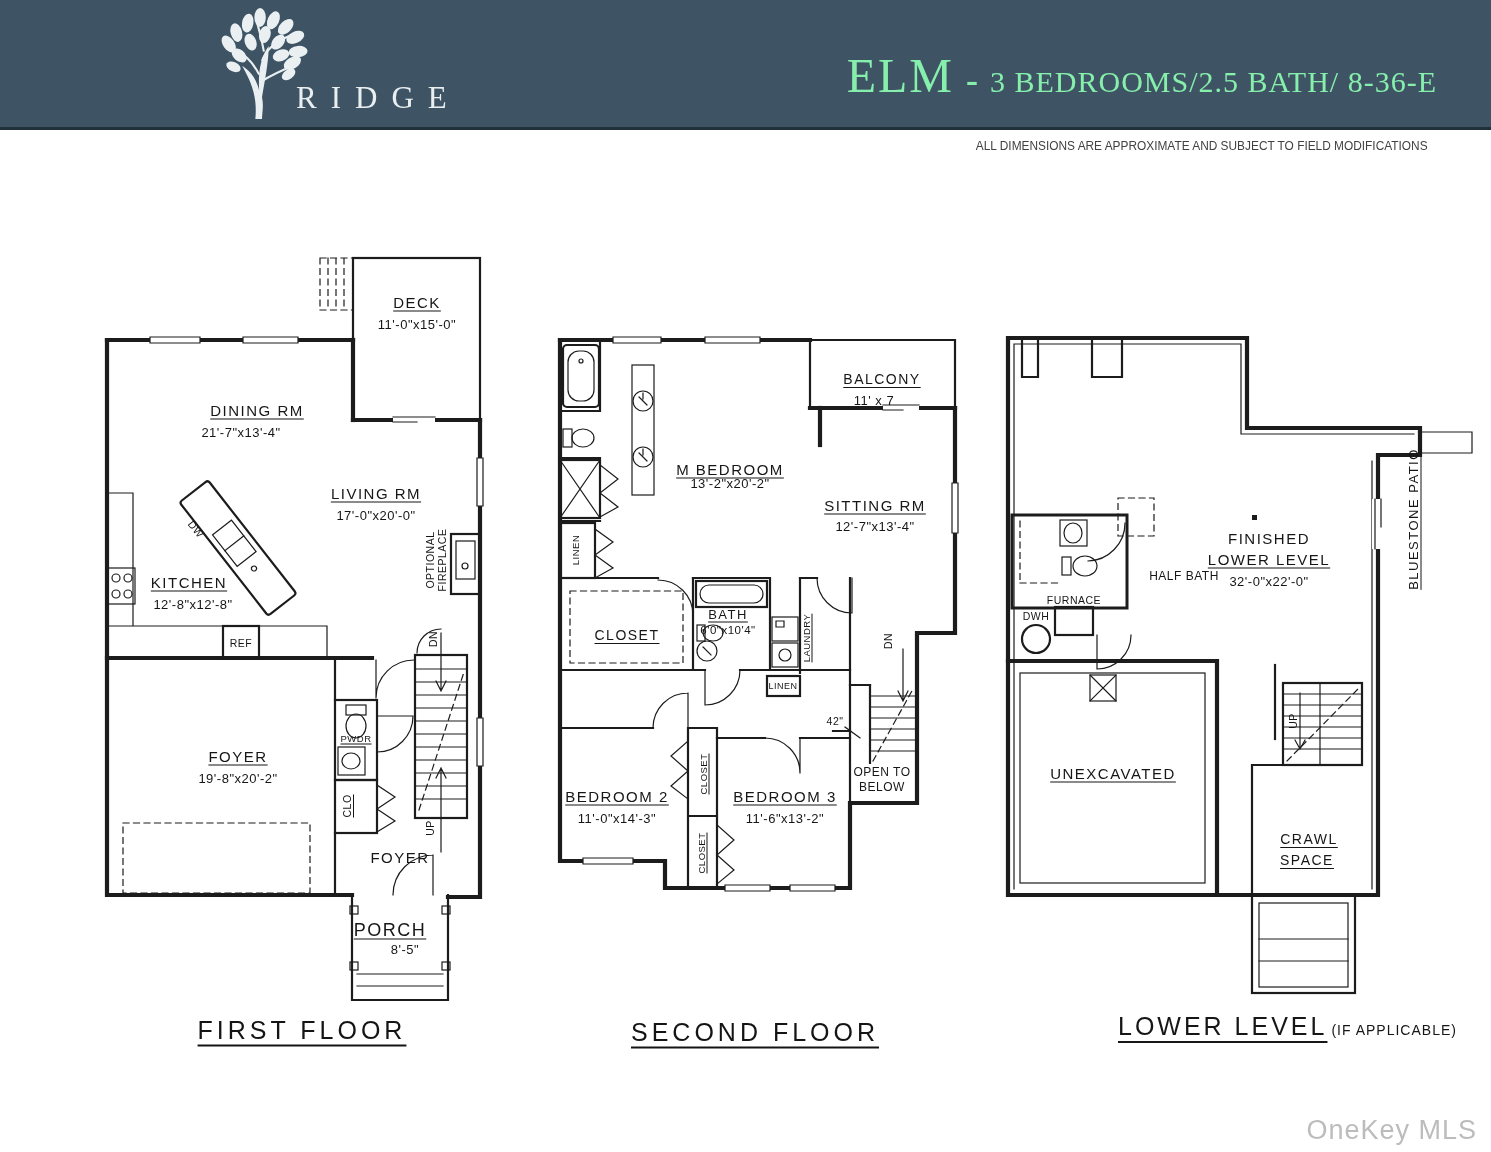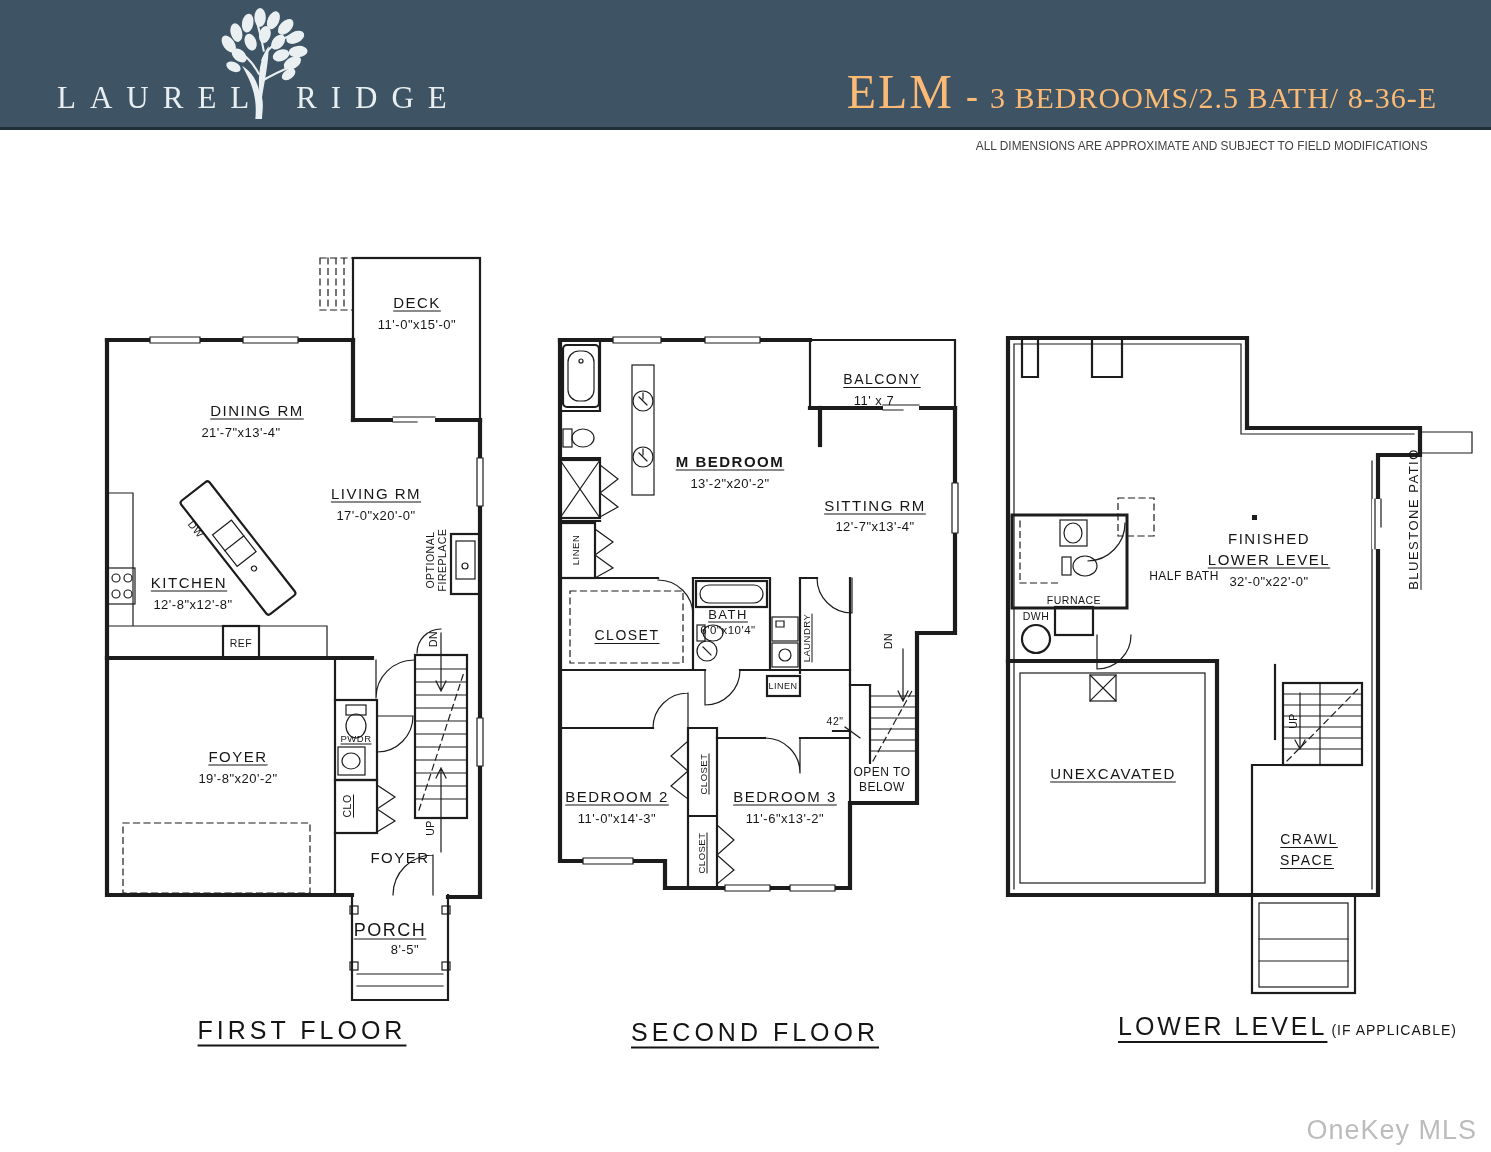--- a/index.html
+++ b/index.html
@@ -6,21 +6,21 @@
   body{
     width:1491px;height:1152px;position:relative;overflow:hidden;
     background:#ffffff;font-family:"Liberation Sans", sans-serif;color:#161616;
   }
   
   .header{position:absolute;left:0;top:0;width:1491px;height:127px;background:#3e5464;border-bottom:3px solid #20303a;}
   .brand-word{position:absolute;top:80px;font-family:"Liberation Serif", serif;font-size:31px;letter-spacing:14px;color:#e9eff1;}
   .brand-left{left:57px;}
   .brand-right{left:296px;}
   .tree{position:absolute;left:203px;top:6px;width:118px;height:114px;}
-  .header-title{position:absolute;right:54px;top:64px;display:flex;align-items:baseline;gap:12px;color:#fdba74;font-family:"Liberation Serif", serif;white-space:nowrap;}
+  .header-title{position:absolute;right:54px;top:48px;display:flex;align-items:baseline;gap:12px;color:#86efac;font-family:"Liberation Serif", serif;white-space:nowrap;}
   .ht-model{font-size:48px;letter-spacing:2px;}
   .ht-dash{font-size:36px;font-weight:bold;}
   .ht-spec{font-size:30px;letter-spacing:1px;}
   .disclaimer{position:absolute;top:139px;right:63px;font-size:12.5px;color:#414141;letter-spacing:0px;transform:scaleX(0.95);transform-origin:right;white-space:nowrap;}
   
   .plan{position:absolute;}
   .plan svg{position:absolute;left:0;top:0;}
   .plan svg *{stroke:#1c1c1c;fill:none;stroke-linecap:square;}
   .w1{stroke-width:1.2px;} .w2{stroke-width:2.2px;} .w3{stroke-width:3px;} .w4{stroke-width:4.2px;}
   .dash{stroke-dasharray:6 4.5;}
@@ -38,21 +38,20 @@
   .ptitle{position:absolute;transform:translate(-50%,-50%);font-size:25px;letter-spacing:4px;color:#141414;text-decoration:underline;text-underline-offset:6px;text-decoration-thickness:1.5px;white-space:nowrap;}
   .ptitle-note{font-size:14px;letter-spacing:1px;text-decoration:none;}
   .lower-title{position:absolute;left:1118px;top:1012px;display:flex;align-items:baseline;gap:4px;}
   .lt-main{font-size:25px;letter-spacing:3px;text-decoration:underline;text-underline-offset:6px;white-space:nowrap;}
   .watermark{position:absolute;right:14px;bottom:6px;font-size:27px;letter-spacing:1px;color:#bcbcbc;}
 </style>
 </head>
 <body>
 
 <div class="header" style="background: rgb(62, 84, 100);">
-  <span class="brand-word brand-left">LAUREL</span>
   <svg class="tree" viewBox="0 0 120 120">
     <g stroke="none">
       <path class="filltree" fill="#eaf0f2" d="M53,119 C55,97 50,82 39,63 C50,70 55,80 57,89 C56,70 58,55 67,42 C67,59 63,78 60,96 C62,105 60,113 60,119 Z"></path>
       <g stroke="#eaf0f2" stroke-width="2.2" fill="none">
         <path d="M57,72 C49,57 41,50 28,45"></path>
         <path d="M60,58 C64,46 75,37 90,31"></path>
         <path d="M58,80 C71,72 82,67 95,62"></path>
         <path d="M62,48 C60,36 58,28 55,18"></path>
       </g>
       <g fill="#eaf0f2">
@@ -274,21 +273,21 @@
       <path class="w1" d="M245,405 V440 M210,405 A35,35 0 0 1 245,440"></path>
     </g>
     <g>
       <path class="w2" d="M315,352 V430 M278,398 H295"></path>
       <path class="w1" d="M315,363 H362 M315,374 H362 M315,385 H362 M315,396 H362 M315,407 H362 M315,418 H362"></path>
       <path class="w1 dash" d="M318,428 L358,356"></path>
       <path class="w1" d="M348,316 V368 M348,368 l-5,-10 M348,368 l5,-10"></path>
       <path class="w1" d="M290,394 L305,405"></path>
     </g>
   </svg>
-  <div class="lb rm" style="left:175px;top:128px;font-weight:bold;">M BEDROOM</div>
+  <div class="lb rm" style="left:175px;top:136px;">M BEDROOM</div>
   <div class="lb dm" style="left:175px;top:150px;">13'-2"x20'-2"</div>
   <div class="lb rm" style="left:327px;top:46px;font-size:14px;">BALCONY</div>
   <div class="lb dm" style="left:319px;top:67px;">11' x 7</div>
   <div class="lb rm" style="left:320px;top:172px;">SITTING RM</div>
   <div class="lb dm" style="left:320px;top:193px;">12'-7"x13'-4"</div>
   <div class="lb rm" style="left:72px;top:302px;font-size:14px;">CLOSET</div>
   <div class="lb rm" style="left:173px;top:281px;font-size:13px;">BATH</div>
   <div class="lb dm" style="left:173px;top:297px;font-size:11.5px;">6'0"x10'4"</div>
   <div class="lb smu vt" style="left:251px;top:305px;font-size:9.5px;">LAUNDRY</div>
   <div class="lb sm vt" style="left:20px;top:217px;font-size:9.5px;">LINEN</div>

